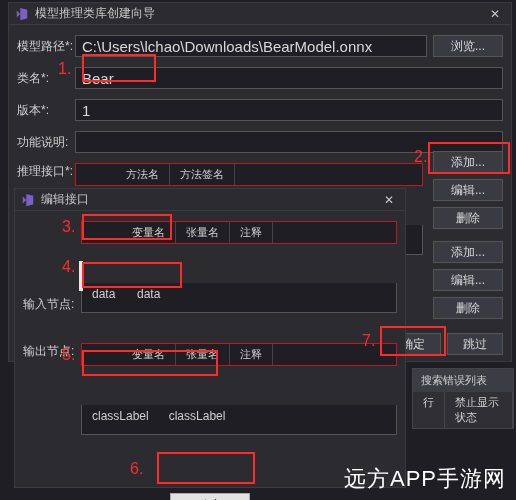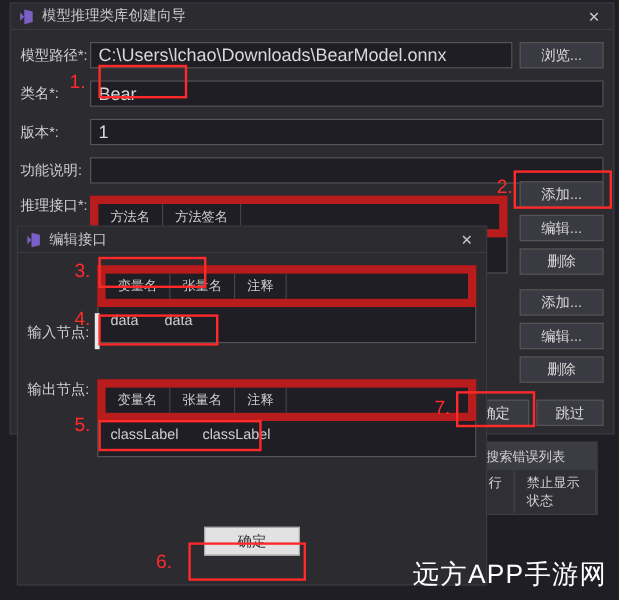--- a/index.html
+++ b/index.html
@@ -9,23 +9,23 @@
     .vsicon { width:14px; height:14px; margin-right:6px; }
     .title { flex:1; font-size:12px; color:#c8c8c8; }
     .close { width:20px; height:18px; display:flex; align-items:center; justify-content:center; cursor:pointer; color:#c8c8c8; }
     .body { padding:10px 8px; }
     .row { display:flex; align-items:center; margin-bottom:10px; }
     .lbl { width:58px; color:#cfcfcf; }
     .inp { flex:1; height:22px; background:#1e1e24; border:1px solid #555; color:#d8d8d8; padding:0 6px; font-size:15px; }
     .btn { height:22px; background:#3a3a42; border:1px solid #555; color:#d8d8d8; padding:0 14px; cursor:pointer; font-size:12px; display:flex; align-items:center; justify-content:center; }
     .col-btns { position:absolute; right:8px; display:flex; flex-direction:column; gap:6px; width:70px; }
     .col-btns .btn { width:100%; }
-    .listhead { display:flex; background:#1e1e24; border:7px solid #b91c1c; }
+    .listhead { display:flex; background:#1e1e24; border:1px solid #b91c1c;padding-left:40px; }
     .listhead span { padding:3px 10px; border-right:1px solid #444; font-size:11px; }
-    .listbody { background:#1e1e24; border:1px solid #555; border-top:none; min-height:30px; }
+    .listbody { background:#1e1e24; border:1px solid #555; border-top:none; min-height:30px;margin-top:39px; }
     .datarow { display:flex; padding:4px 0; }
     .datarow span { padding:0 10px; min-width:45px; }
     .white-cursor { position:absolute; width:4px; height:30px; background:#e8e8e8; }
     .anno { position:absolute; color:#ff2a2a; font-size:16px; font-weight:500; pointer-events:none; z-index:30; }
     .redbox { position:absolute; border:2px solid #ff2a2a; pointer-events:none; z-index:29; }
     .err-panel { position:absolute; right:0; background:#2f2f35; border:1px solid #444; }
     .err-head { background:#3c3c44; padding:4px 8px; font-size:11px; }
     .err-cols { display:flex; background:#2f2f35; }
     .err-cols span { padding:3px 10px; font-size:11px; border-right:1px solid #444; }
     .err-row { display:flex; padding:4px 0; }
@@ -132,21 +132,21 @@
           </div>
         </div>
       </div>
     </div>
     <div style="display:flex; justify-content:center; margin-top:58px;">
       <div class="okbtn">确定</div>
     </div>
   </div>
 </div>
 
-<div class="err-panel" style="top:368px; width:102px; right:18px;">
+<div class="err-panel" style="top:368px; width:102px; right:2px;">
   <div class="err-head">搜索错误列表</div>
   <div class="err-cols">
     <span>行</span>
     <span style="flex:1;">禁止显示状态</span>
   </div>
 </div>
 
 <div class="anno" style="left:58px; top:60px;">1.</div>
 <div class="redbox" style="left:82px; top:54px; width:74px; height:28px;"></div>
 

